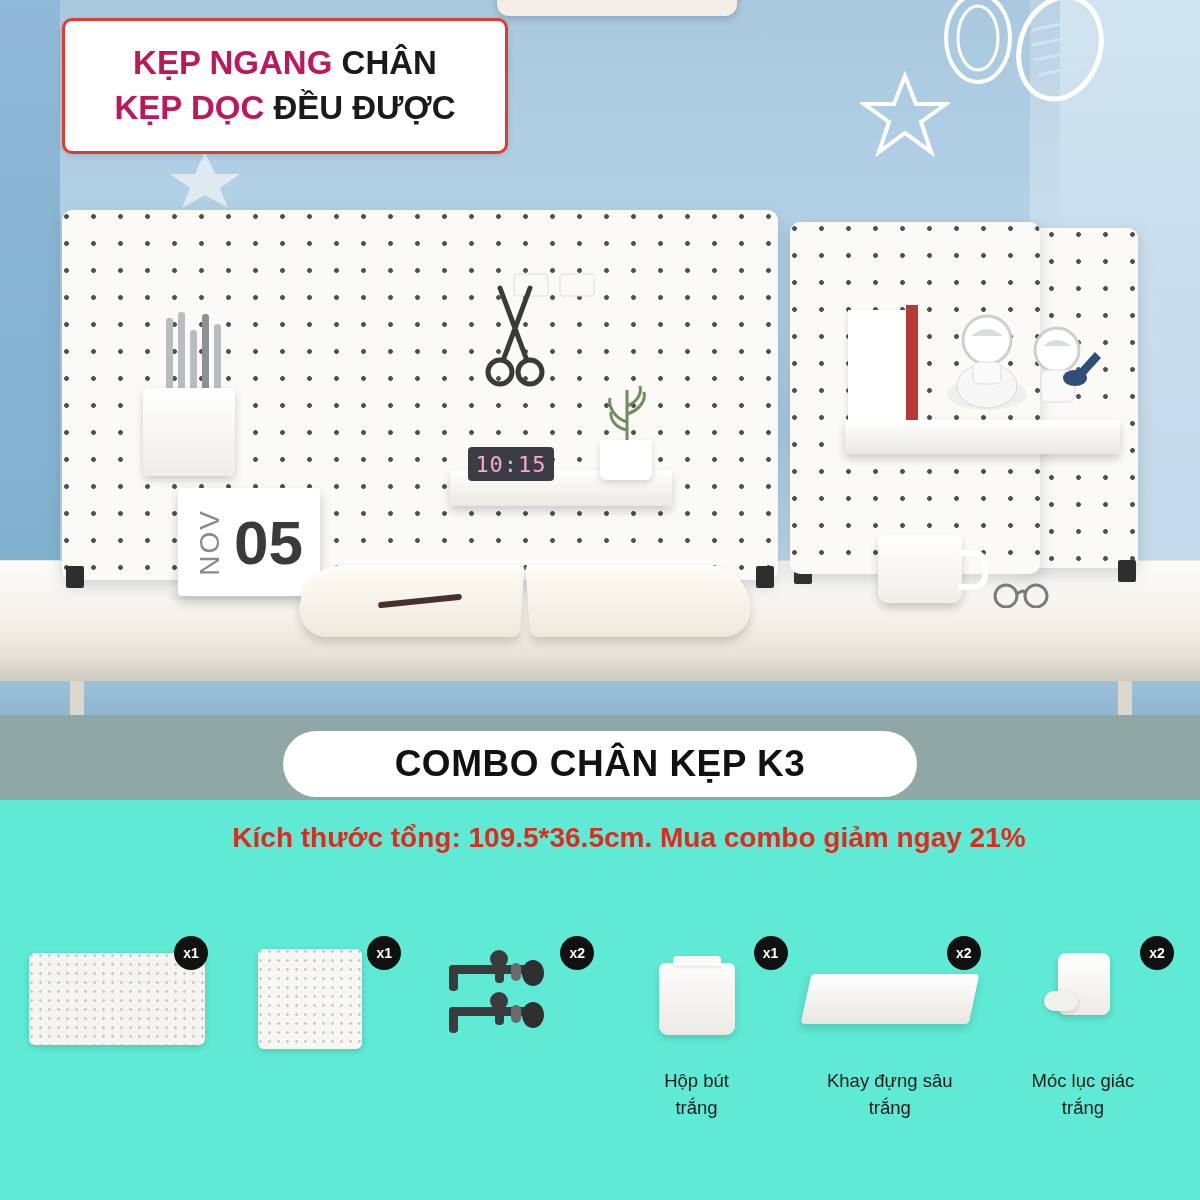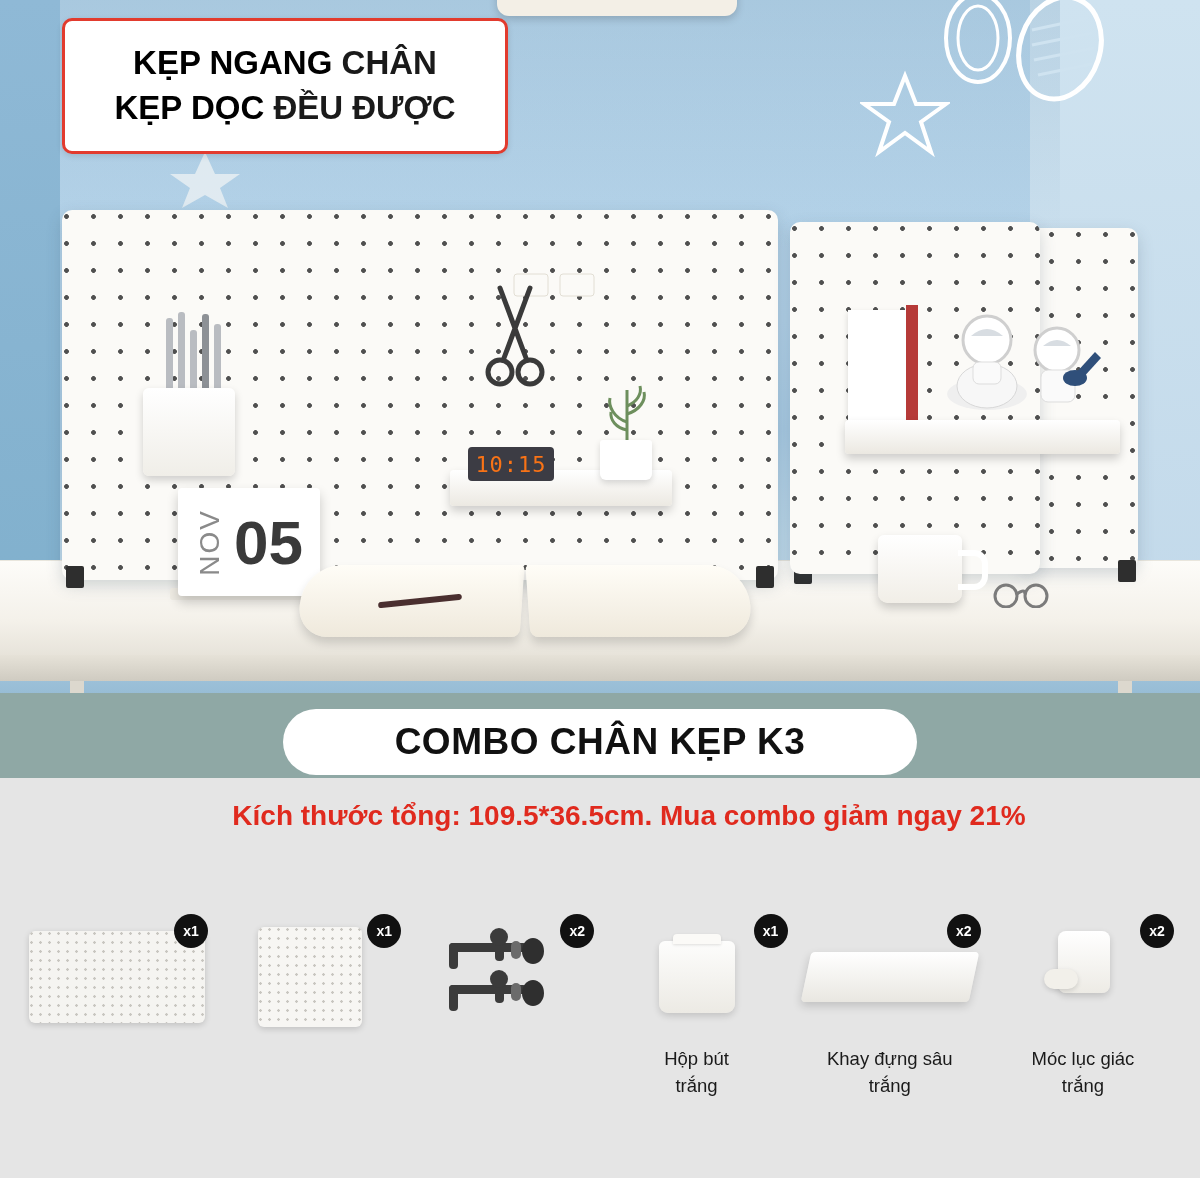--- a/index.html
+++ b/index.html
@@ -107,21 +107,21 @@
   .scissors { position: absolute; left: 480px; top: 280px; width: 70px; height: 110px; }
   .hooks { position: absolute; left: 512px; top: 272px; width: 90px; height: 26px; }
 
   .tray {
     position: absolute; left: 450px; top: 470px; width: 222px; height: 36px;
     background: linear-gradient(180deg,#ffffff,#ece9e2);
     border-radius: 4px; box-shadow: 0 5px 10px rgba(0,0,0,.18);
   }
   .clock {
     position: absolute; left: 468px; top: 447px; width: 86px; height: 34px;
-    background: #3c3c44; border-radius: 4px; color: #f97316;
+    background: #3c3c44; border-radius: 4px; color: #f9a8d4;
     font-family: "DejaVu Sans Mono", monospace; font-size: 22px;
     display: flex; align-items: center; justify-content: center; letter-spacing: 1px;
   }
   .plant-pot {
     position: absolute; left: 600px; top: 440px; width: 52px; height: 40px;
     background: #ffffff; border-radius: 3px 3px 6px 6px; box-shadow: 0 3px 6px rgba(0,0,0,.15);
   }
   .plant { position: absolute; left: 592px; top: 378px; width: 70px; height: 66px; }
 
   .tray2 {
@@ -182,26 +182,26 @@
   .glasses { position: absolute; left: 990px; top: 578px; width: 70px; height: 30px; z-index: 4;}
 
   
   .badge {
     position: absolute; left: 62px; top: 18px; width: 440px; height: 130px;
     background: #ffffff; border: 3px solid #e23b2e; border-radius: 10px;
     display: flex; flex-direction: column; align-items: center; justify-content: center;
     box-shadow: 0 2px 6px rgba(0,0,0,.12); z-index: 20;
   }
   .badge-line { font-size: 33px; font-weight: 700; color: #1a1a1a; white-space: nowrap; line-height: 1.35; }
-  .badge-line .hl { color: #000000; }
+  .badge-line .hl { color: #be185d; }
 
   
   .lower {
-    position: absolute; left: 0; top: 693px; width: 1200px; height: 485px;
-    background: #e5e5e5;
+    position: absolute; left: 0; top: 715px; width: 1200px; height: 485px;
+    background: #5eead4;
   }
   .band {
     position: absolute; left: 0; top: 0; width: 1200px; height: 85px;
     background: #8fa8a5;
   }
   .title-pill {
     position: absolute; left: 283px; top: 16px; width: 634px; height: 66px;
     background: #ffffff; border-radius: 33px;
     display: flex; align-items: center; justify-content: center;
     z-index: 3;

